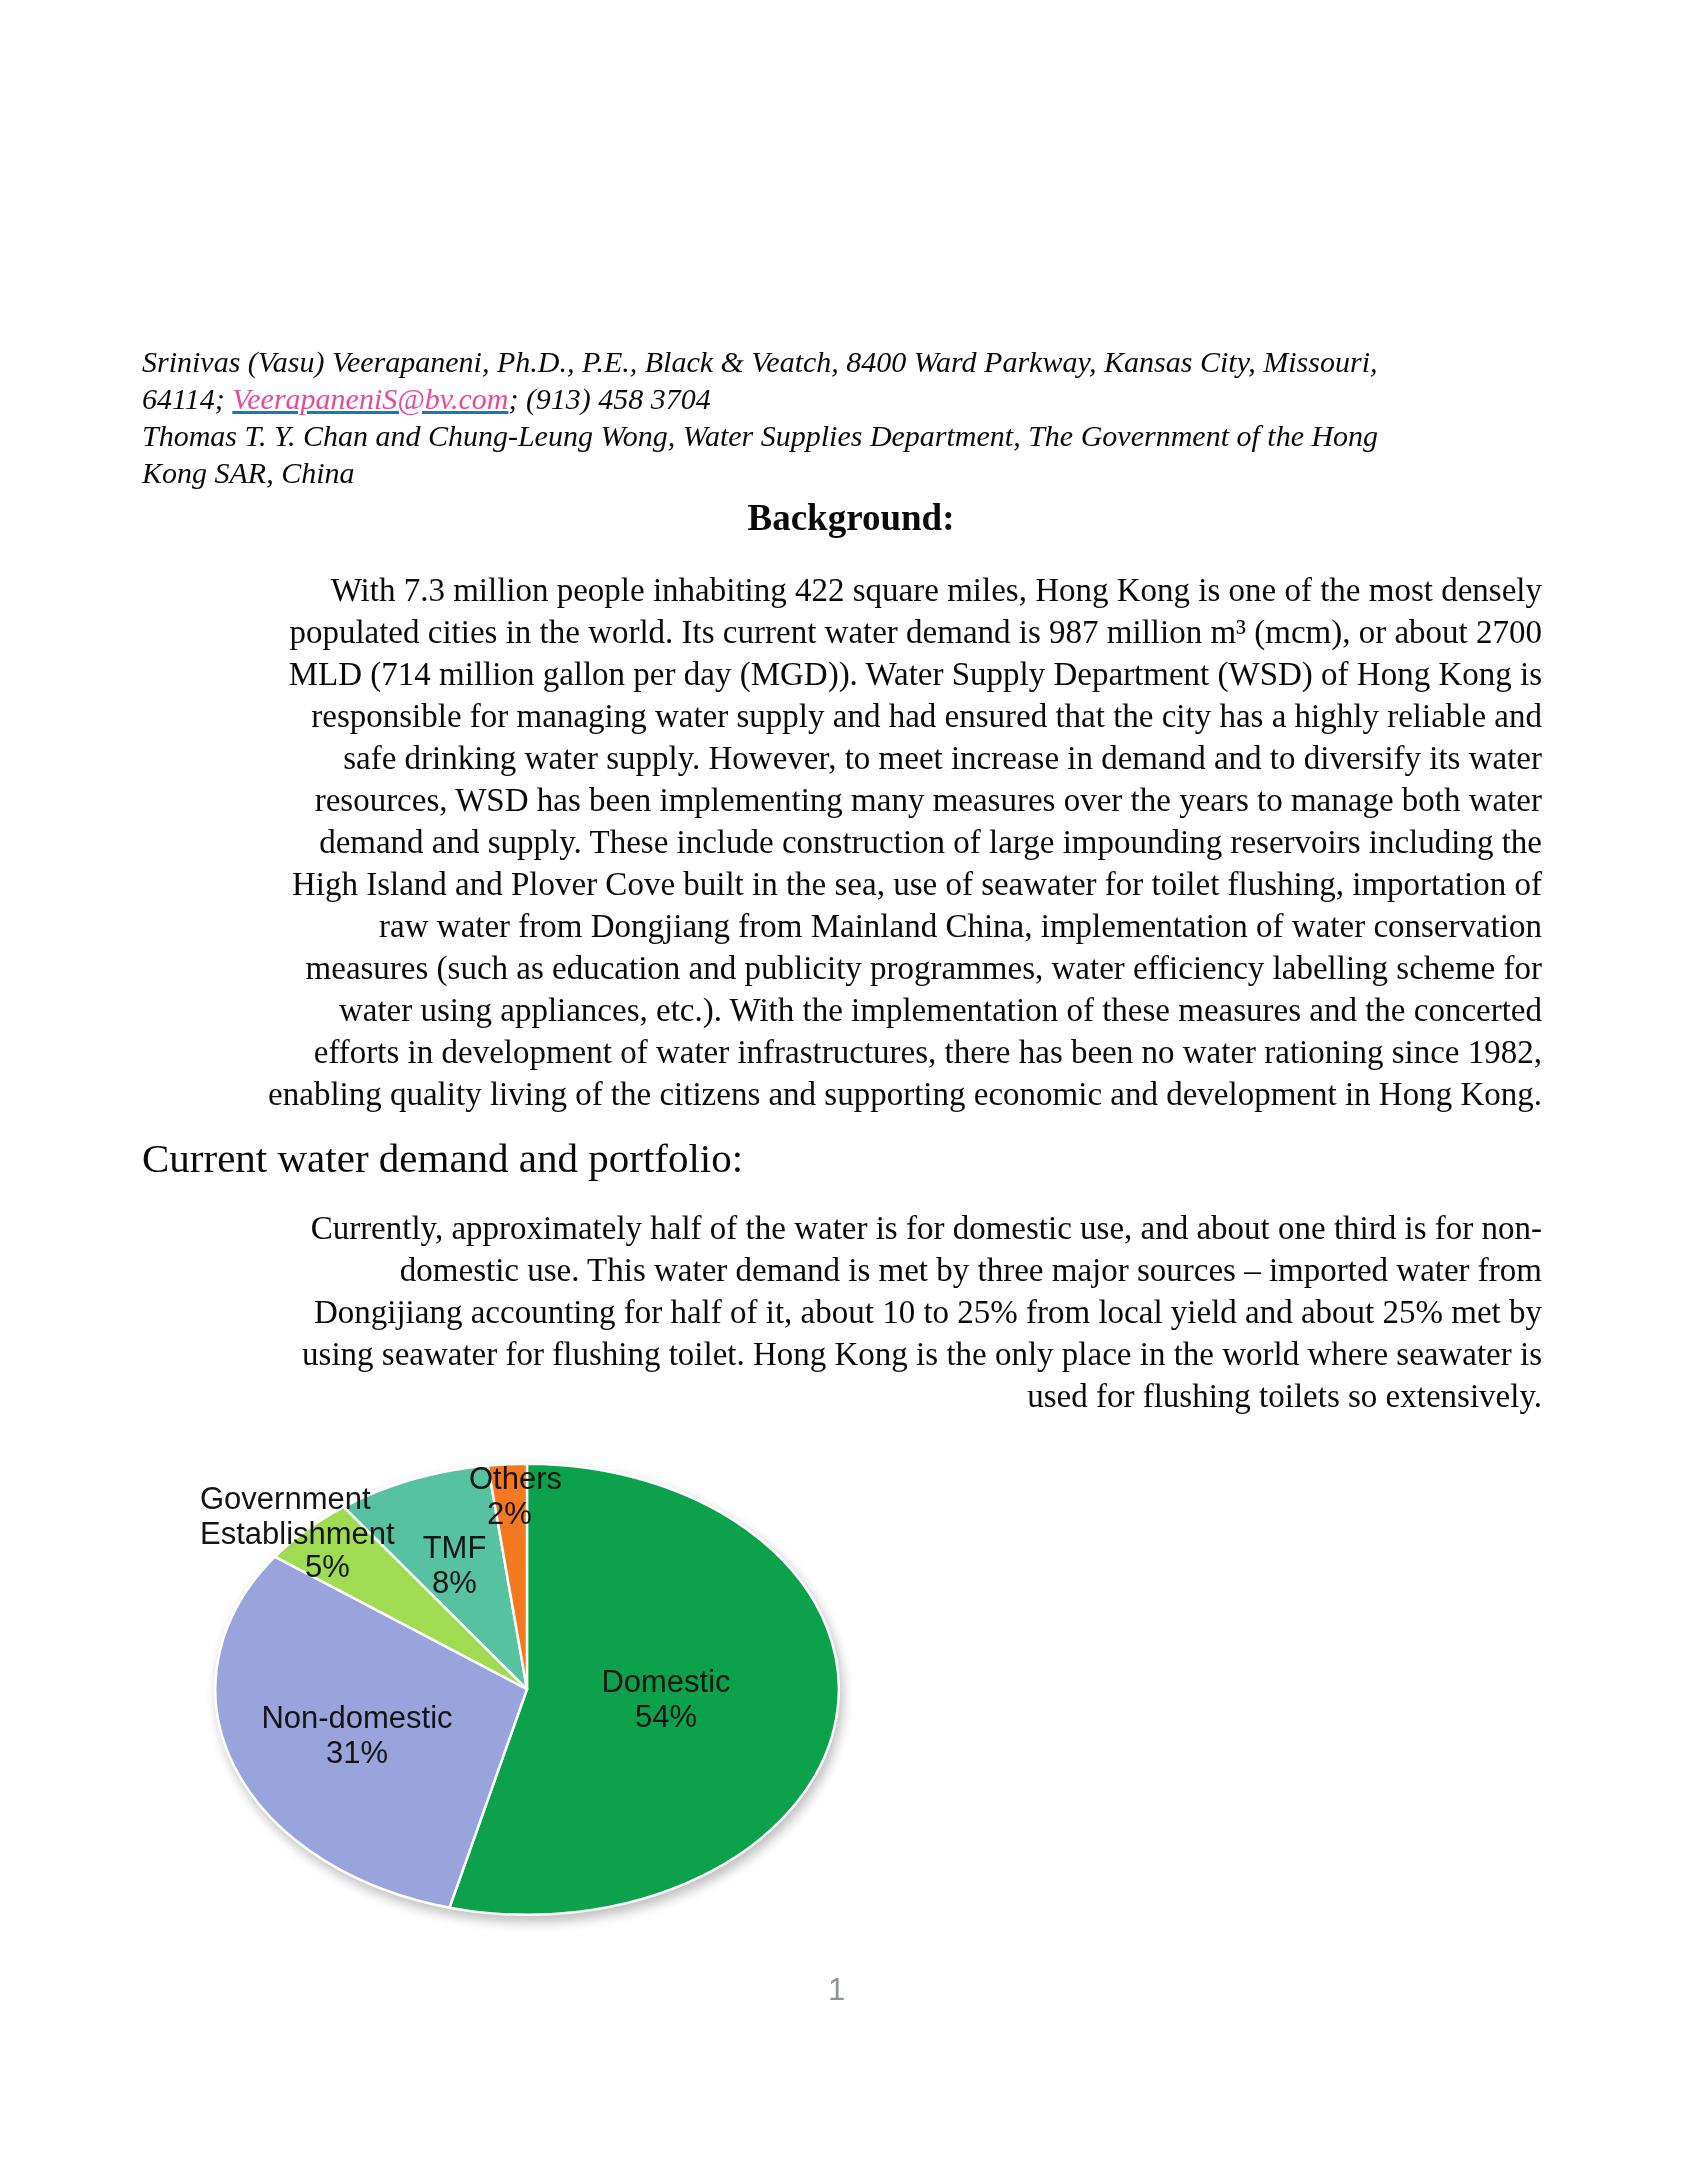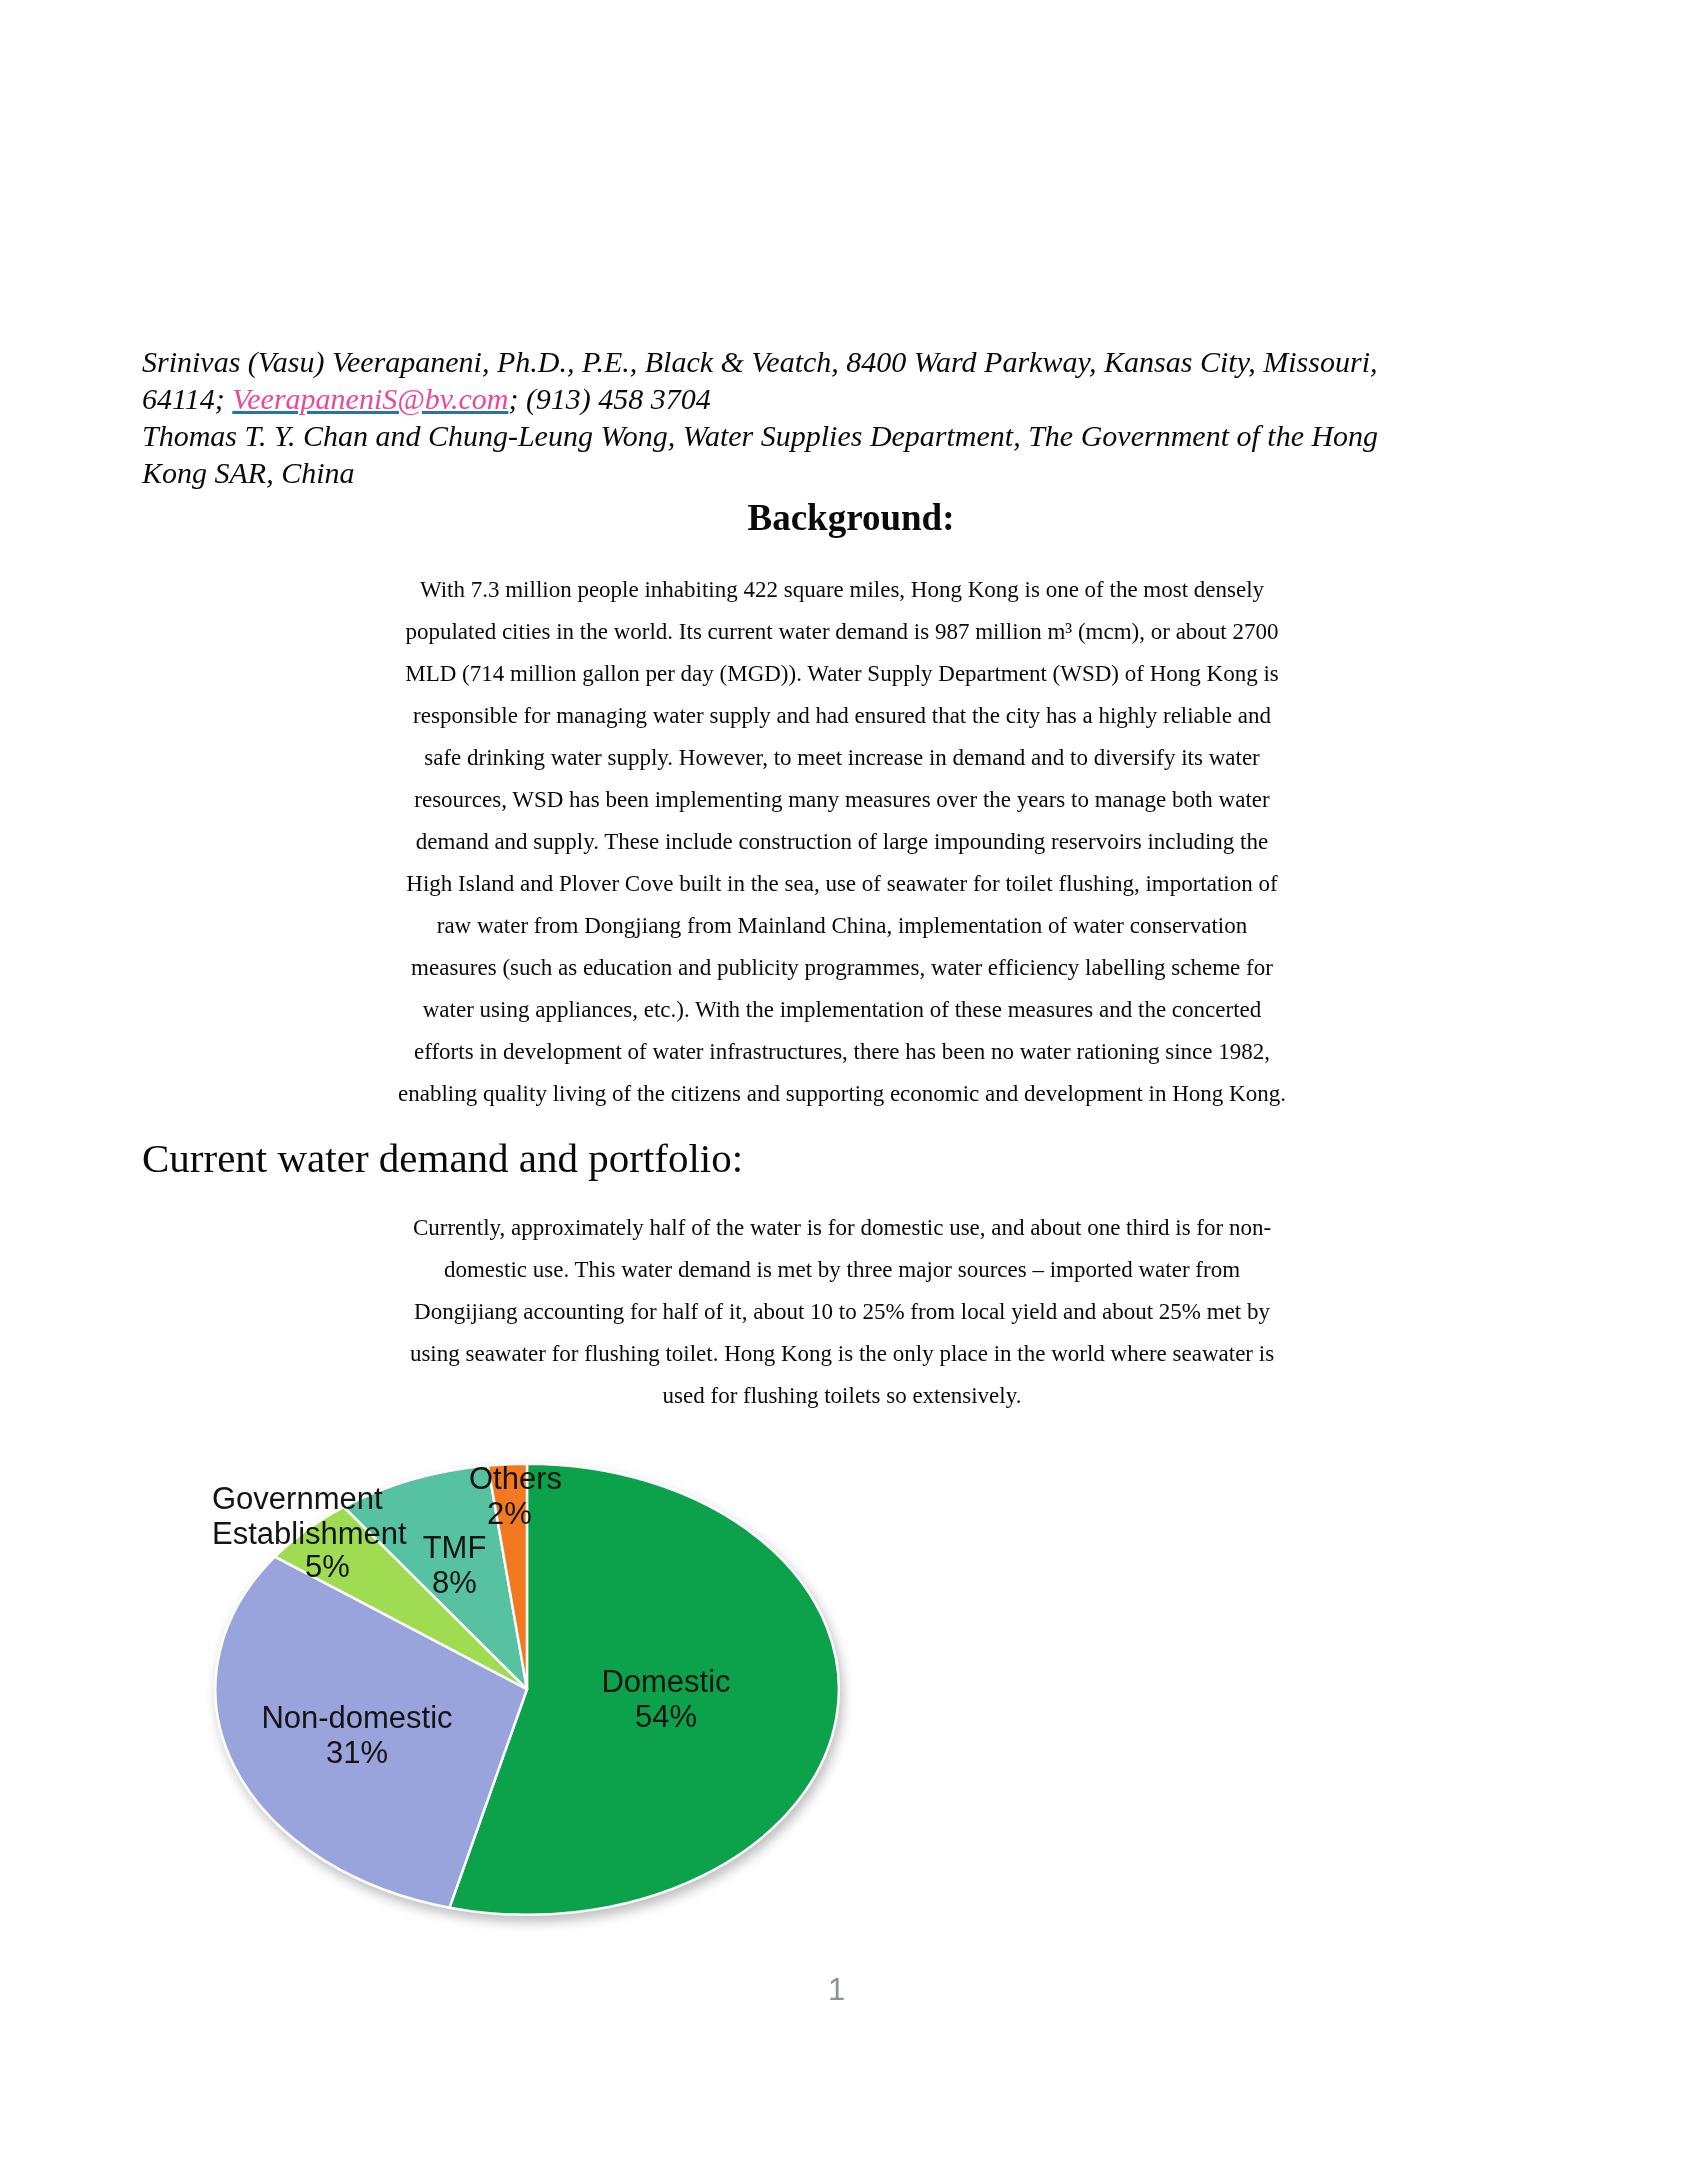--- a/index.html
+++ b/index.html
@@ -5,32 +5,32 @@
   html,body{margin:0;padding:0;background:#ffffff;}
   .page{
     position:relative;width:1683px;height:2178px;background:#ffffff;
     font-family:"Liberation Serif","DejaVu Serif",serif;color:#0a0a0a;overflow:hidden;
   }
   .col{position:absolute;left:142px;width:1400px;}
   .title{top:190px;text-align:center;font-weight:bold;font-size:40px;line-height:54px;}
   .authors{top:319px;text-align:left;font-style:italic;font-size:30px;line-height:37px;margin-top:24px;}
   .email{color:#ec4899;text-decoration:underline;text-decoration-color:#2573b5;cursor:pointer;}
   .heading{top:487px;text-align:center;font-weight:bold;font-size:37px;line-height:44px;margin:9px;}
-  .para{font-size:23px;line-height:42px;text-align:center;}
+  .para{font-size:33px;line-height:42px;text-align:right;}
   .para .bline{white-space:nowrap;height:42px;}
   .p1{top:569px;}
   .sub{top:1137px;font-size:41px;line-height:42px;}
   .p2{top:1207px;}
   .chart{position:absolute;left:139px;top:1431px;width:772px;height:559px;
          font-family:"Liberation Sans","DejaVu Sans",sans-serif;color:#141414;}
   .chart svg{position:absolute;left:0;top:0;filter:drop-shadow(3px 6px 6px rgba(110,110,110,0.45));}
   .clabel{position:absolute;font-size:31px;line-height:35px;text-align:center;}
   .lbl-domestic{left:448px;top:233px;width:158px;}
   .lbl-nondomestic{left:109px;top:269px;width:218px;}
-  .lbl-gov{left:73px;top:50px;width:224px;text-align:left;}
+  .lbl-gov{left:61px;top:50px;width:224px;text-align:left;}
   .pct-gov{left:149px;top:118px;width:79px;}
   .lbl-tmf{left:280px;top:99px;width:71px;}
   .lbl-others{left:330px;top:30px;width:81px;}
   .pagenum{position:absolute;left:828px;top:1972px;font-family:"Liberation Sans","DejaVu Sans",sans-serif;
            font-size:31px;color:#8f9399;}
 </style>
 </head>
 <body>
 
 <div class="page">

